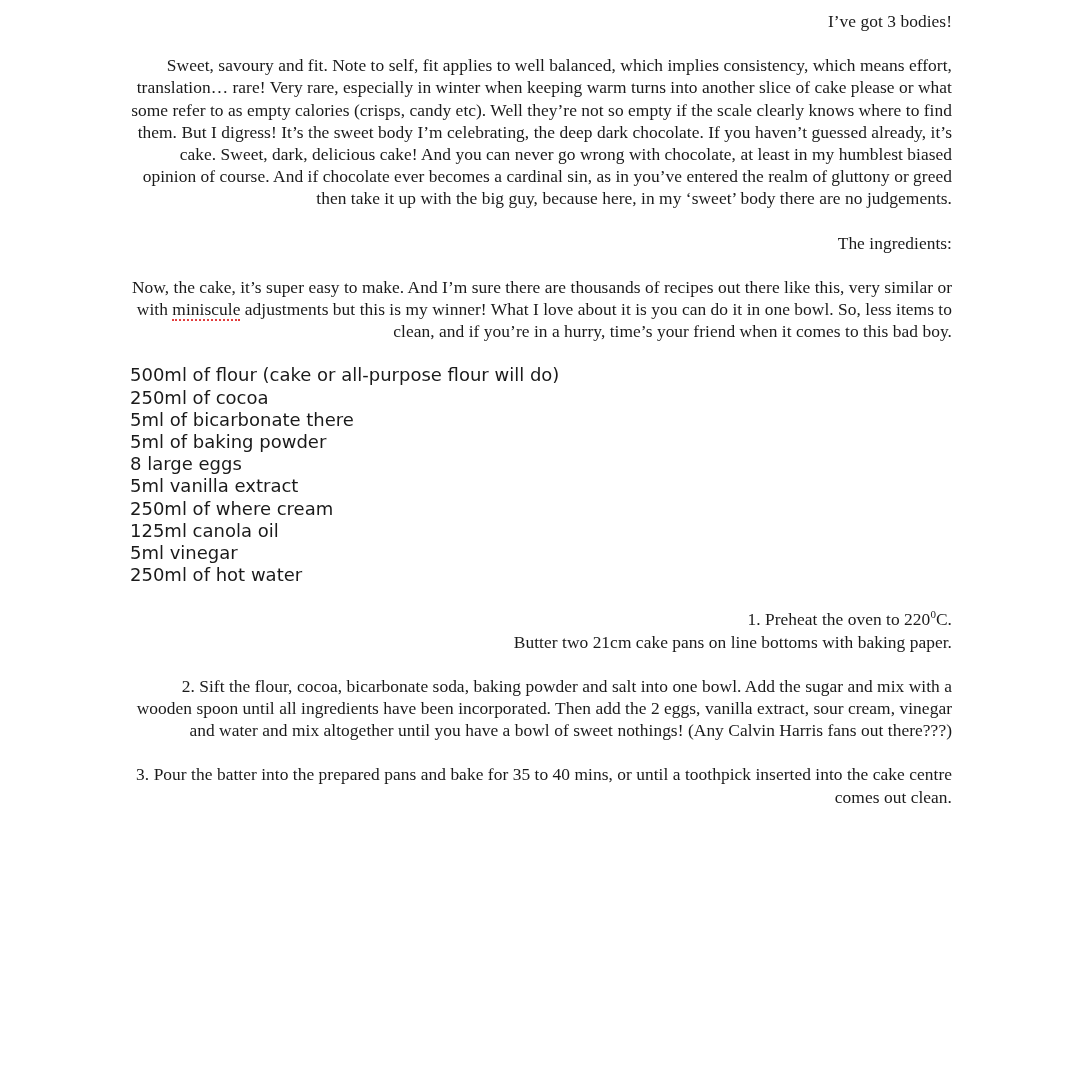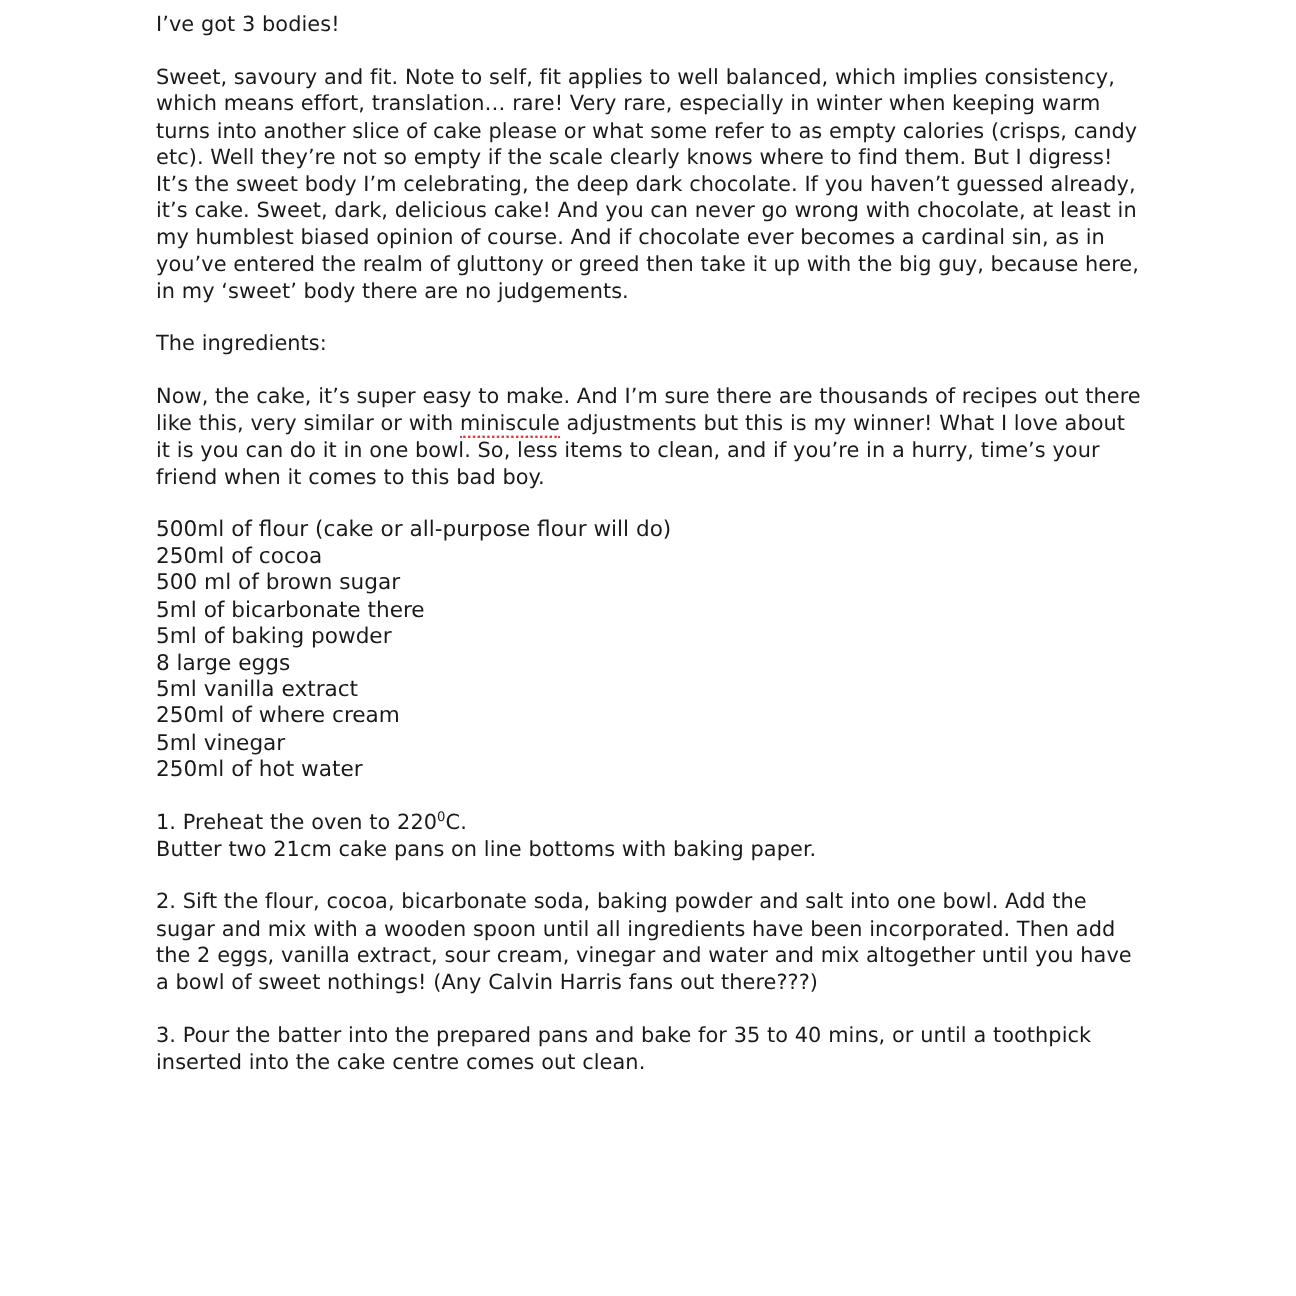--- a/index.html
+++ b/index.html
@@ -24,22 +24,23 @@
   .doc-body {
     position: absolute;
     left: 130px;
     top: 10px;
     width: 822px;
   }
   .para {
     font-size: 17.4px;
     line-height: 22.2px;
     margin: 0 0 22px 0;
-    text-align: left;
+    text-align: right;
     letter-spacing: 0.05px;
+    font-family: Liberation Serif, serif;
   }
   .list {
     font-size: 18px;
     line-height: 22.2px;
     margin: 0 0 22px 0;
   }
   .list .line {
     white-space: pre-wrap;
   }
   .spell {
@@ -62,26 +63,26 @@
 
     <p class="para">Sweet, savoury and fit. Note to self, fit applies to well balanced, which implies consistency, which means effort, translation… rare! Very rare, especially in winter when keeping warm turns into another slice of cake please or what some refer to as empty calories (crisps, candy etc). Well they’re not so empty if the scale clearly knows where to find them. But I digress! It’s the sweet body I’m celebrating, the deep dark chocolate. If you haven’t guessed already, it’s cake. Sweet, dark, delicious cake!  And you can never go wrong with chocolate, at least in my humblest biased opinion of course. And if chocolate ever becomes a cardinal sin, as in you’ve entered the realm of gluttony or greed then take it up with the big guy, because here, in my ‘sweet’ body there are no judgements.</p>
 
     <p class="para">The ingredients:</p>
 
     <p class="para"><span>Now, the cake, it’s super easy to make. And I’m sure there are thousands of recipes out there like this, very similar or with </span><span class="spell">miniscule</span><span> adjustments but this is my winner! What I love about it is you can do it in one bowl. So, less items to clean, and if you’re in a hurry, time’s your friend when it comes to this bad boy.</span></p>
 
     <div class="list">
       <div class="line">500ml of flour (cake or all-purpose flour will do)</div>
       <div class="line">250ml of cocoa</div>
-      <div class="line">500 ml of brown sugar</div>
       <div class="line">5ml of bicarbonate there</div>
       <div class="line">5ml of baking powder</div>
       <div class="line">8 large eggs</div>
       <div class="line">5ml vanilla extract</div>
       <div class="line">250ml of where cream</div>
+      <div class="line">125ml canola oil</div>
       <div class="line">5ml vinegar</div>
       <div class="line">250ml of hot water</div>
     </div>
 
     <p class="para">
       <span>1. Preheat the oven to 220</span><sup class="deg">0</sup><span>C.</span><br>
       <span>Butter two 21cm cake pans on line bottoms with baking paper.</span>
     </p>
 
     <p class="para">2. Sift the flour, cocoa, bicarbonate soda, baking powder and salt into one bowl. Add the sugar and mix with a wooden spoon until all ingredients have been incorporated. Then add the 2 eggs, vanilla extract, sour cream, vinegar and water and mix altogether until you have a bowl of sweet nothings! (Any Calvin Harris fans out there???)</p>

